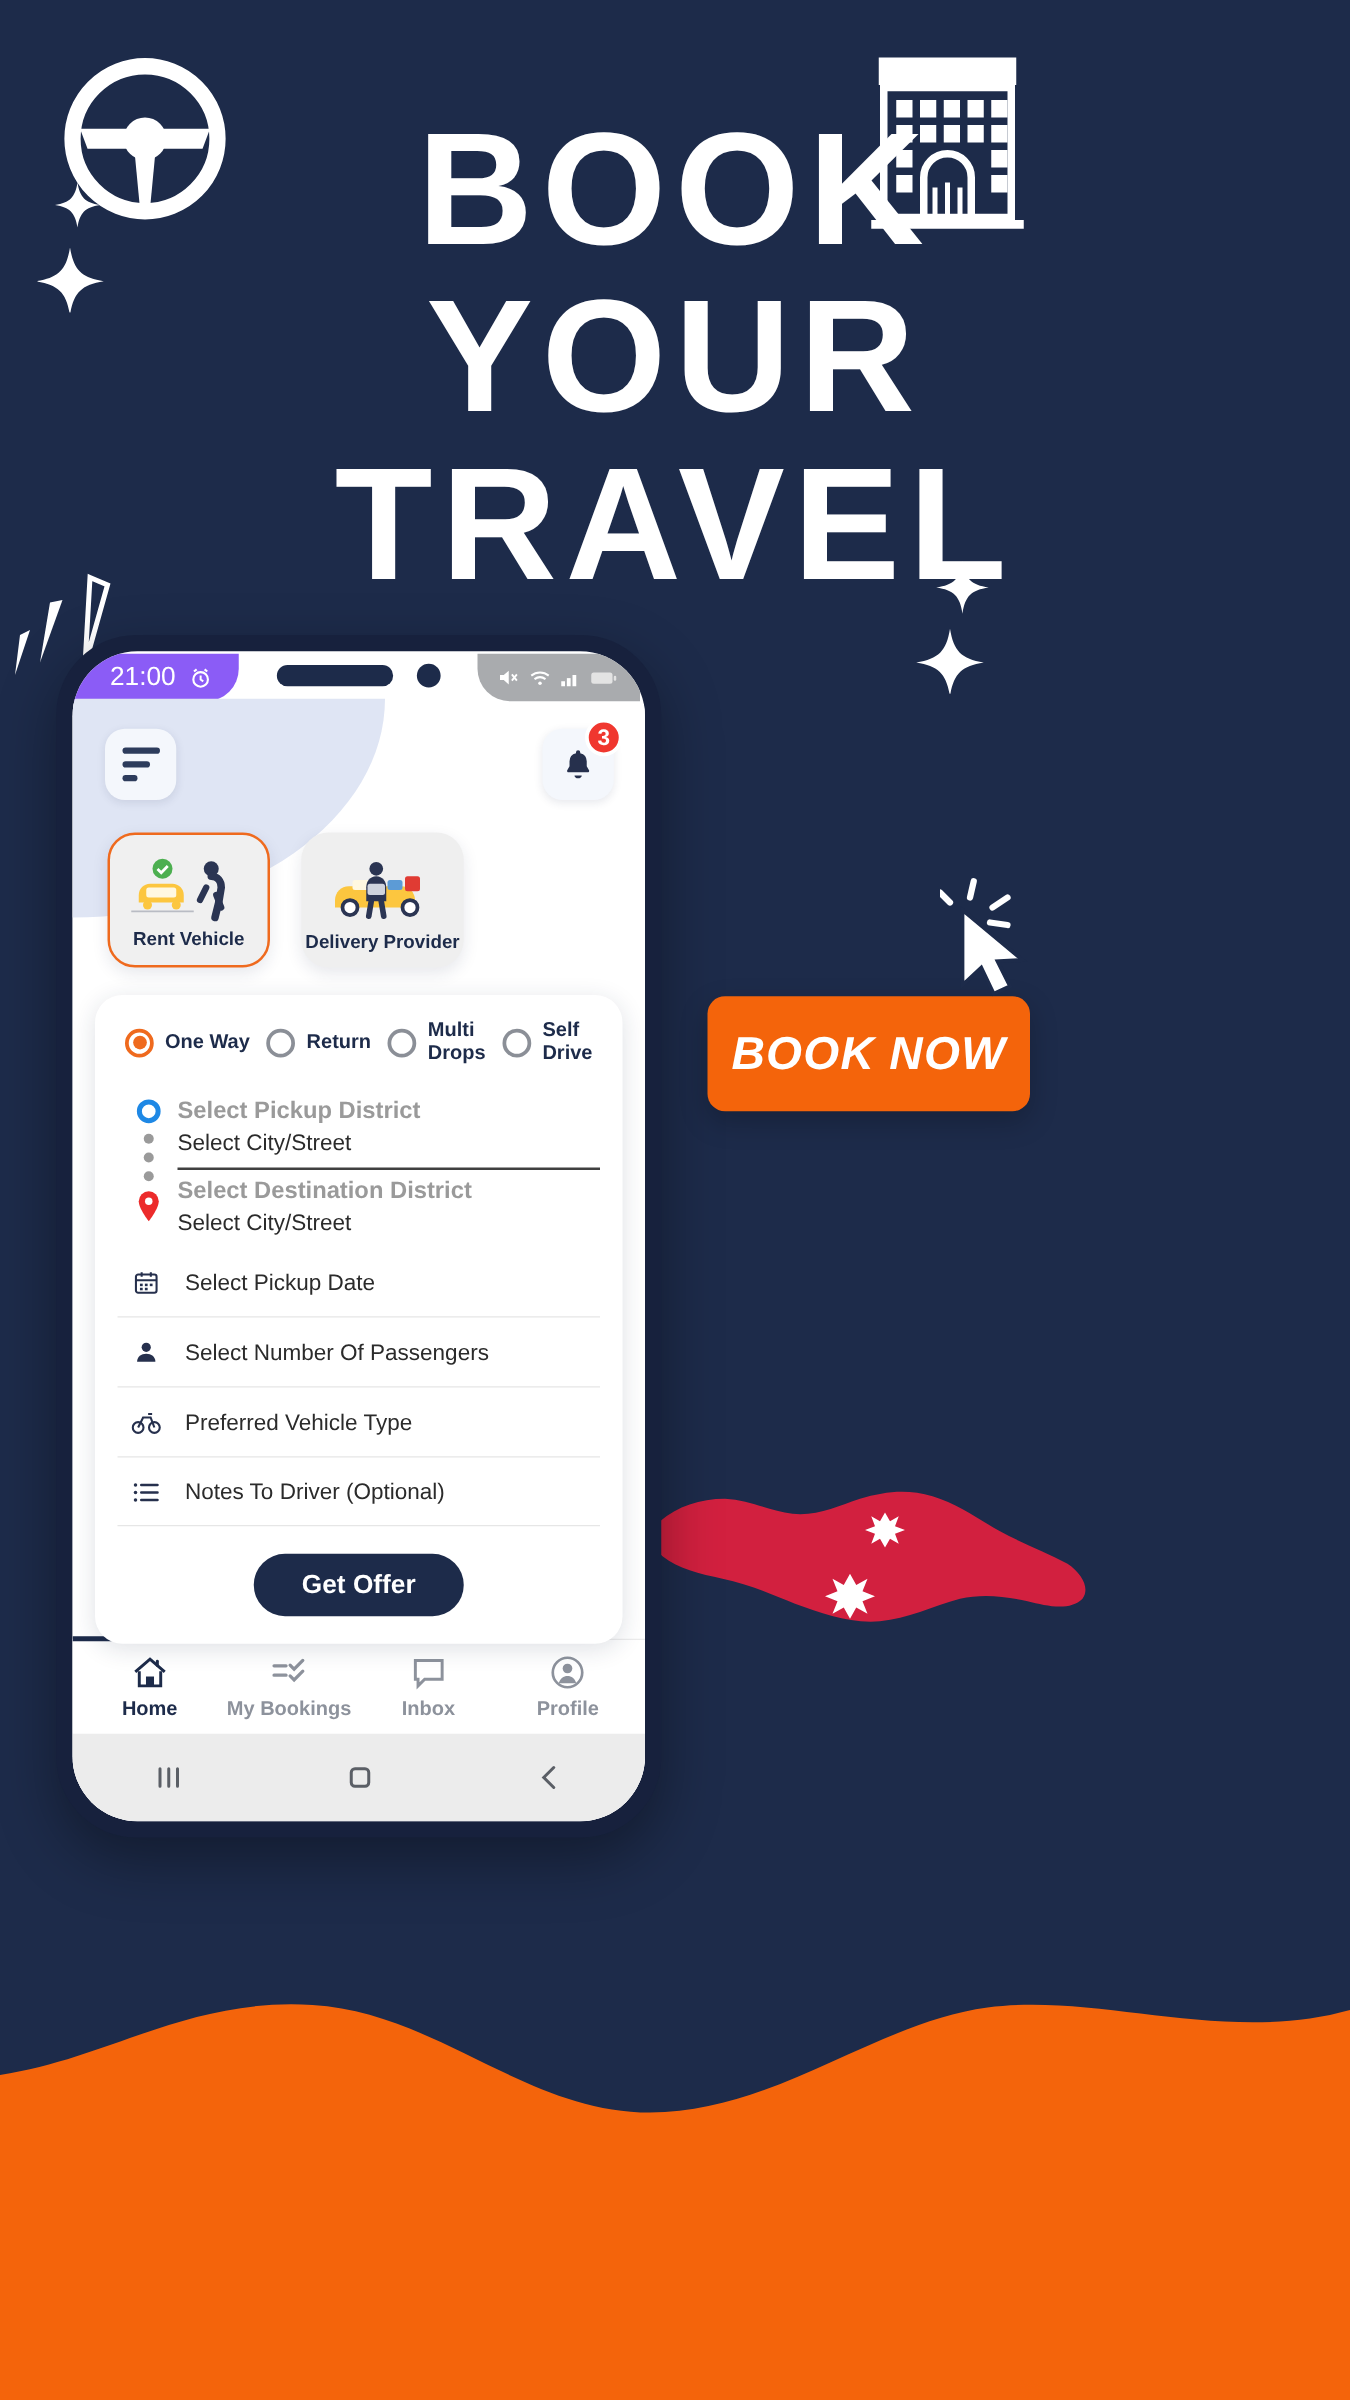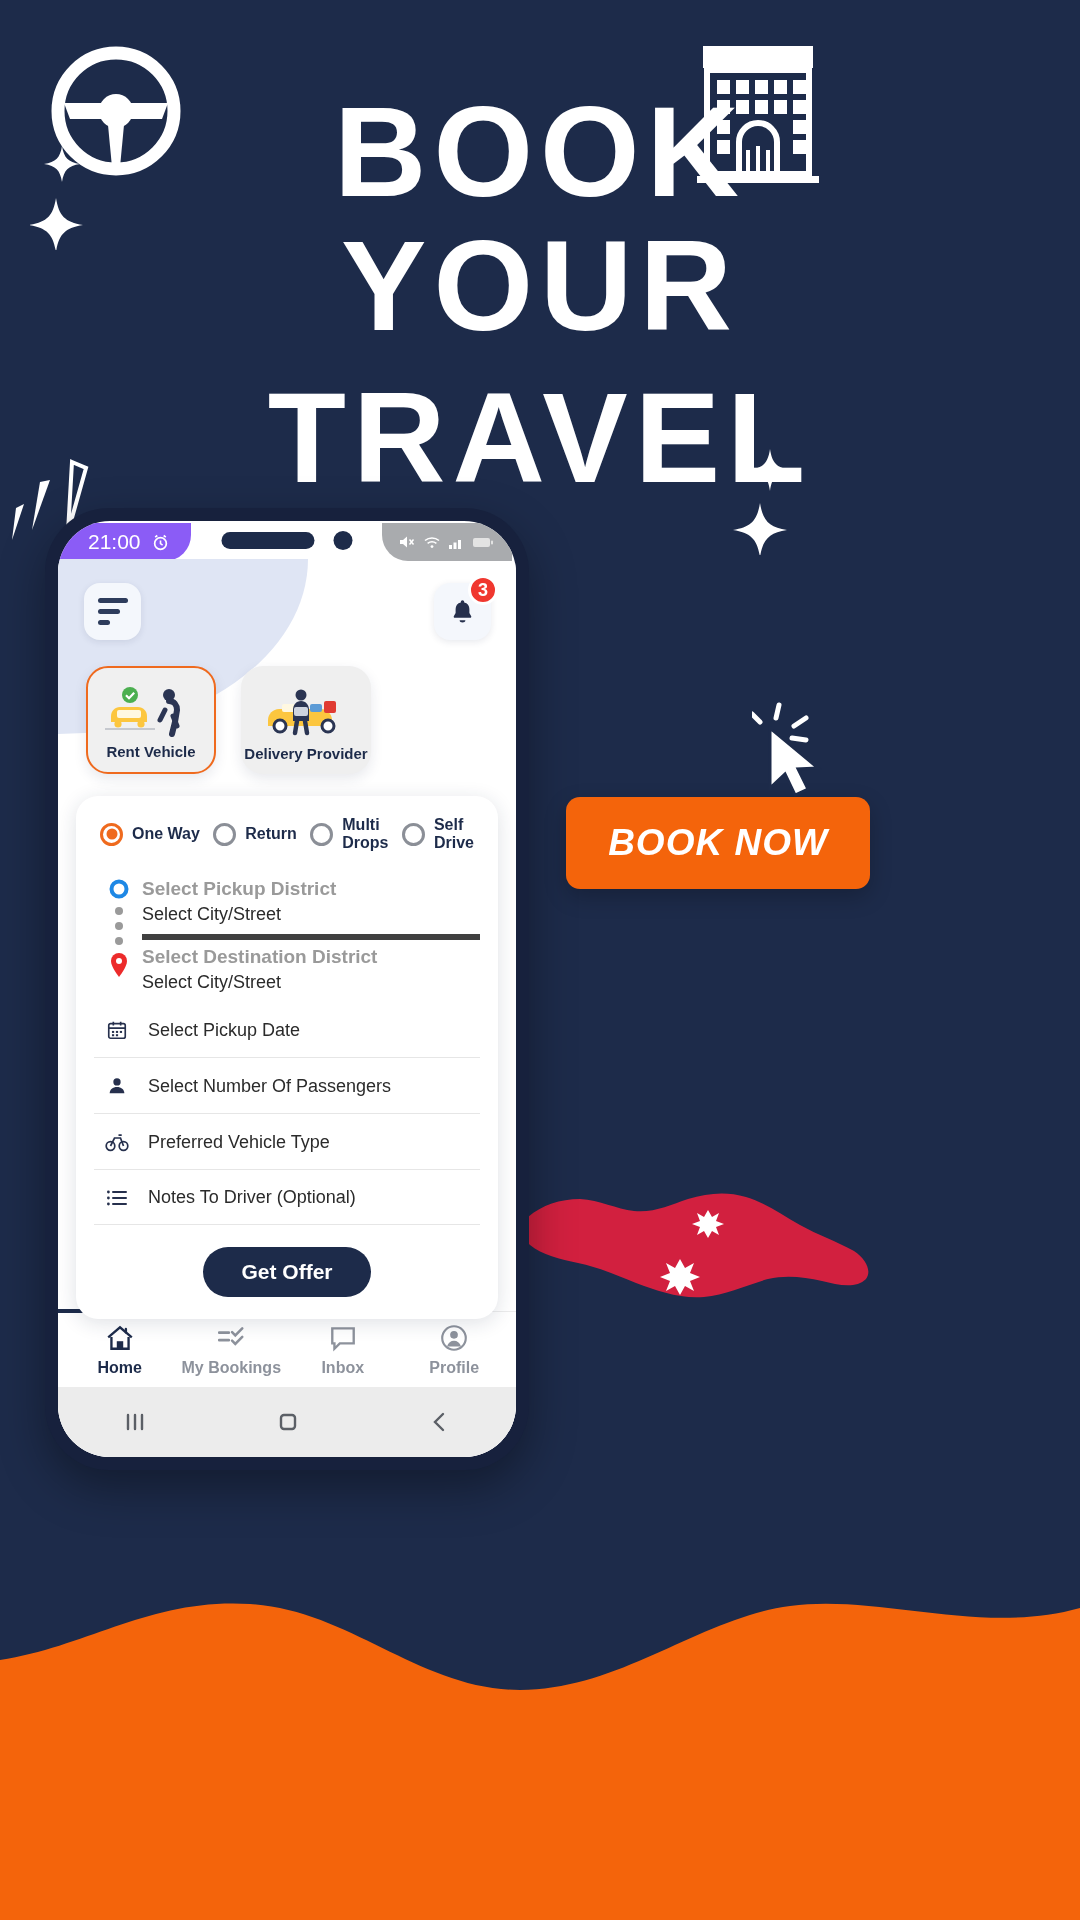--- a/index.html
+++ b/index.html
@@ -15,21 +15,21 @@
 
   
   .headline {
     position: absolute; top: 88px; left: 0; width: 1080px;
     text-align: center; z-index: 5;
     color: #ffffff; font-weight: 800;
     font-size: 128px; line-height: 128px; letter-spacing: 7px;
   }
   .headline .ln { display: block; }
   .headline .ln2 { margin-top: 6px; }
-  .headline .ln3 { margin-top: 24px; }
+  .headline .ln3 { margin-top: 6px; }
 
   
   .steering { position: absolute; top: 45px; left: 50px; z-index: 6; }
   .hotel { position: absolute; top: 38px; left: 695px; z-index: 6; }
   .spark-a { position: absolute; top: 140px; left: 30px; z-index: 6; }
   .spark-b { position: absolute; top: 445px; left: 730px; z-index: 6; }
   .burst { position: absolute; top: 452px; left: 10px; z-index: 9; }
 
   
   .phone {
@@ -129,21 +129,21 @@
   .radio.on::after {
     content: ""; position: absolute; left: 50%; top: 50%; transform: translate(-50%,-50%);
     width: 11px; height: 11px; border-radius: 50%; background: #ef6a1e;
   }
   .trip-label { font-size: 16px; font-weight: 700; color: #1d2b4a; line-height: 18px; }
 
   .route { position: relative; margin-top: 16px; padding-left: 48px; }
   .route-rail { position: absolute; left: 14px; top: 6px; display: flex; flex-direction: column; align-items: center; gap: 7px; }
   .dot-sm { width: 8px; height: 8px; border-radius: 50%; background: #9a9a9a; }
 
-  .field { border-bottom: 6px solid #404040; padding: 6px 0 9px 0; }
+  .field { border-bottom: 2px solid #404040; padding: 6px 0 9px 0; }
   .field.nb { border-bottom: none; }
   .f-title { font-size: 19px; color: #9a9a9a; font-weight: 700; }
   .f-sub { font-size: 18px; color: #2b2b2b; margin-top: 4px; }
 
   .irow { display: flex; align-items: center; gap: 18px; padding: 17px 0 16px 10px; border-bottom: 1px solid #e6e6e6; }
   .irow .ico { width: 26px; display: flex; justify-content: center; flex: none; }
   .irow .txt { font-size: 18px; color: #2b2b2b; }
 
   .offer-wrap { display: flex; justify-content: center; margin-top: 22px; }
   .offer-btn {
@@ -164,21 +164,21 @@
   .nav-label { font-size: 16px; color: #8d929c; font-weight: 700; }
   .nav-item.active .nav-label { color: #1d2b4a; }
 
   .android-bar {
     position: absolute; left: 0; bottom: 0; width: 100%; height: 70px;
     background: #ececec; display: flex; align-items: center; justify-content: space-around;
   }
 
   
   .book-now {
-    position: absolute; left: 566px; top: 797px; width: 304px; height: 92px;
+    position: absolute; left: 566px; top: 797px; width: 258px; height: 92px;
     background: #f4640b; border-radius: 14px; z-index: 12;
     display: flex; align-items: center; justify-content: center;
     box-shadow: 0 8px 22px rgba(0,0,0,.22);
   }
   .book-now span {
     color: #fff; font-size: 37px; font-weight: 800; letter-spacing: 1px;
     font-style: italic;
   }
   .cursor { position: absolute; left: 752px; top: 700px; z-index: 13; }
 

